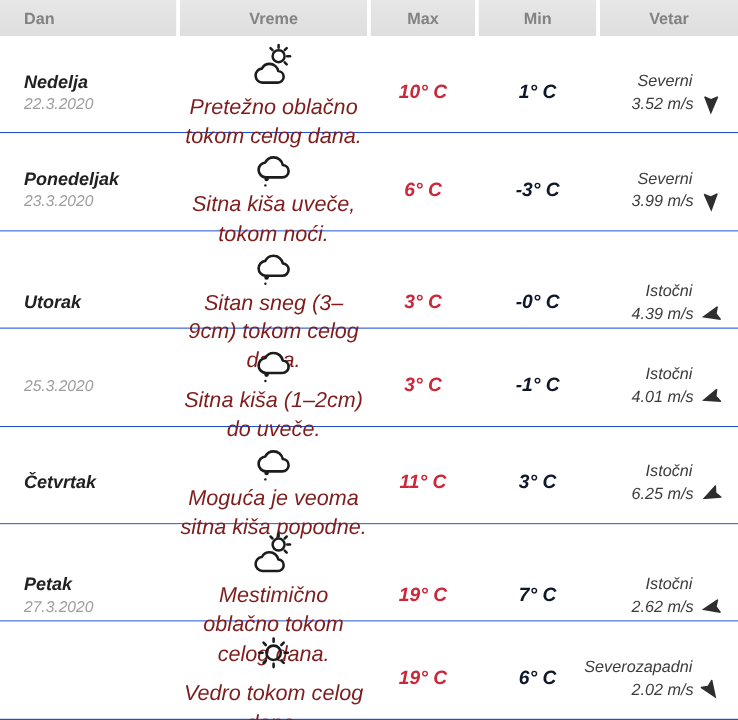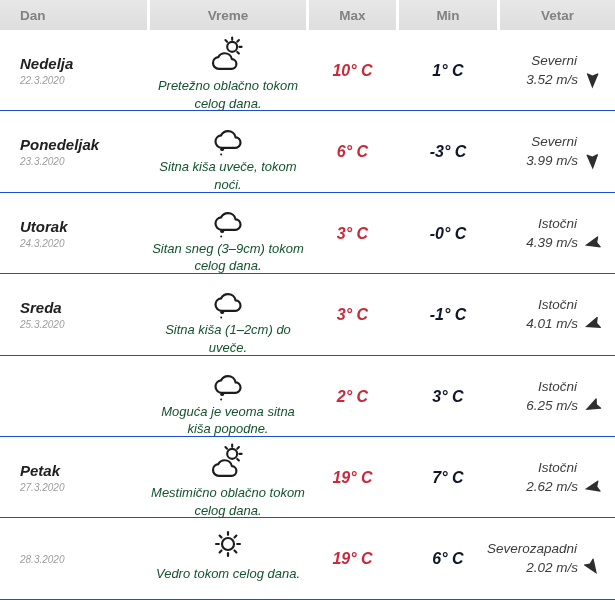--- a/index.html
+++ b/index.html
@@ -27,25 +27,25 @@
   
   .row{
     height:81.4px;box-sizing:border-box;
     border-bottom:1px solid #1d4ed8;
     background:#fff;
     font-style:italic;
   }
   .cell{display:flex;flex-direction:column;justify-content:center;min-width:0;}
   .c-day{padding-left:20px;}
   .day{font-size:15px;font-weight:700;color:#212121;line-height:1.2;}
-  .date{font-size:10px;color:#9e9e9e;line-height:1.3;margin-top:1px;}
+  .date{font-size:13px;color:#9e9e9e;line-height:1.3;margin-top:1px;}
   .c-weather{align-items:center;justify-content:flex-start;padding-top:6px;}
   .wicon{width:40px;height:40px;flex:0 0 auto;}
   .desc{
-    font-size:13px;color:#14532d;text-align:center;
+    font-size:18px;color:#7f1d1d;text-align:center;
     line-height:1.35;max-width:182px;margin-top:1px;
   }
   .c-max,.c-min{align-items:center;font-size:16px;font-weight:700;}
   .c-max{color:#c9293a;}
   .c-min{color:#0f172a;}
   .c-wind{align-items:flex-end;padding-right:13px;font-size:13.5px;color:#3c3c3c;}
   .wind-dir{margin-right:25px;line-height:1.4;}
   .wind-line{display:flex;align-items:center;gap:5px;line-height:1.4;}
   .arrow{width:19px;height:19px;display:inline-flex;}
   .arrow svg{width:19px;height:19px;}
@@ -165,21 +165,20 @@
               <use href="#icon-nav-arrow"></use>
             </svg>
           </span>
       </div>
     </div>
   </div>
 
   <div class="grid row">
     <div class="cell c-day">
       <div class="day">Utorak</div>
-      <div class="date">24.3.2020</div>
     </div>
       <div></div>
     <div class="cell c-weather">
       <svg class="wicon">
           <use href="#icon-drizzle"></use>
         </svg>
       <div class="desc">Sitan sneg (3–9cm) tokom celog dana.</div>
     </div>
       <div></div>
     <div class="cell c-max">3° C</div>
@@ -194,21 +193,20 @@
             <svg>
               <use href="#icon-nav-arrow"></use>
             </svg>
           </span>
       </div>
     </div>
   </div>
 
   <div class="grid row">
     <div class="cell c-day">
-      <div class="day">Sreda</div>
       <div class="date">25.3.2020</div>
     </div>
       <div></div>
     <div class="cell c-weather">
       <svg class="wicon">
           <use href="#icon-drizzle"></use>
         </svg>
       <div class="desc">Sitna kiša (1–2cm) do uveče.</div>
     </div>
       <div></div>
@@ -224,30 +222,31 @@
             <svg>
               <use href="#icon-nav-arrow"></use>
             </svg>
           </span>
       </div>
     </div>
   </div>
 
   <div class="grid row">
     <div class="cell c-day">
+      <div class="day">Četvrtak</div>
     </div>
       <div></div>
     <div class="cell c-weather">
       <svg class="wicon">
           <use href="#icon-drizzle"></use>
         </svg>
       <div class="desc">Moguća je veoma sitna kiša popodne.</div>
     </div>
       <div></div>
-    <div class="cell c-max">2° C</div>
+    <div class="cell c-max">11° C</div>
       <div></div>
     <div class="cell c-min">3° C</div>
       <div></div>
     <div class="cell c-wind">
       <div class="wind-dir">Istočni</div>
       <div class="wind-line">
         <span>6.25 m/s</span>
         <span class="arrow" style="transform: rotate(244deg);">
             <svg>
               <use href="#icon-nav-arrow"></use>
@@ -282,21 +281,20 @@
             <svg>
               <use href="#icon-nav-arrow"></use>
             </svg>
           </span>
       </div>
     </div>
   </div>
 
   <div class="grid row">
     <div class="cell c-day">
-      <div class="date">28.3.2020</div>
     </div>
       <div></div>
     <div class="cell c-weather">
       <svg class="wicon">
           <use href="#icon-sun"></use>
         </svg>
       <div class="desc">Vedro tokom celog dana.</div>
     </div>
       <div></div>
     <div class="cell c-max">19° C</div>

